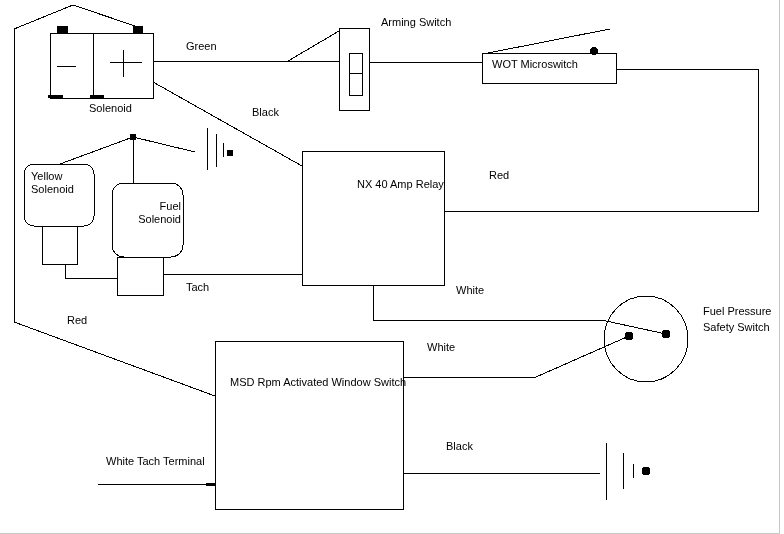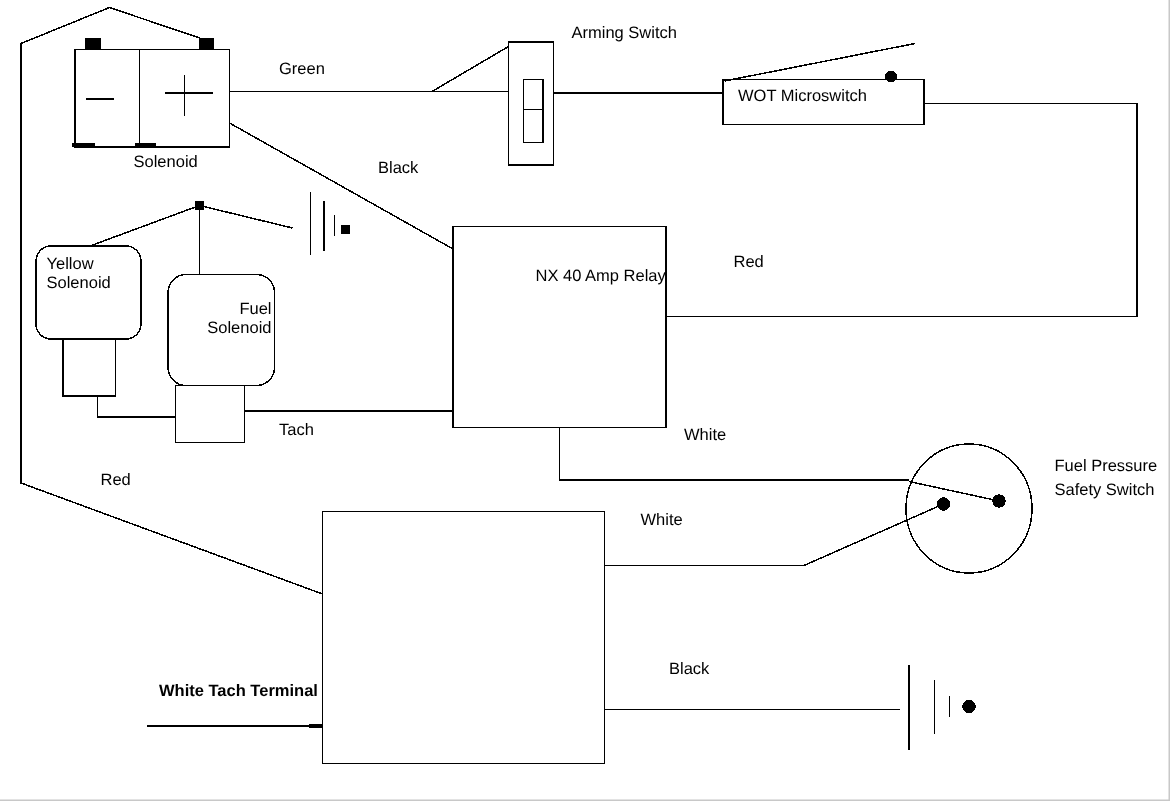--- a/index.html
+++ b/index.html
@@ -110,16 +110,17 @@
   <div class="lbl" style="left:489px;top:169px;">Red</div>
   <div class="lbl wrap" style="left:119px;top:200px;width:62px;text-align:right;">Fuel Solenoid</div>
   <div class="lbl" style="left:186px;top:281px;">Tach</div>
   <div class="lbl" style="left:456px;top:284px;">White</div>
   <div class="lbl" style="left:67px;top:314px;">Red</div>
   <div class="lbl" style="left:703px;top:305px;">
     <span style="display:block;">Fuel Pressure</span>
     <span style="display:block;margin-top:3px;">Safety Switch</span>
   </div>
   <div class="lbl" style="left:427px;top:341px;">White</div>
+  <div class="lbl" style="left:230px;top:376px;">MSD Rpm Activated Window Switch</div>
   <div class="lbl" style="left:446px;top:440px;">Black</div>
-  <div class="lbl" style="left:106px;top:455px;font-weight:bold;">White Tach Terminal</div>
+  <div class="lbl" style="left:106px;top:455px;">White Tach Terminal</div>
 
 </div>
 
 </body></html>

